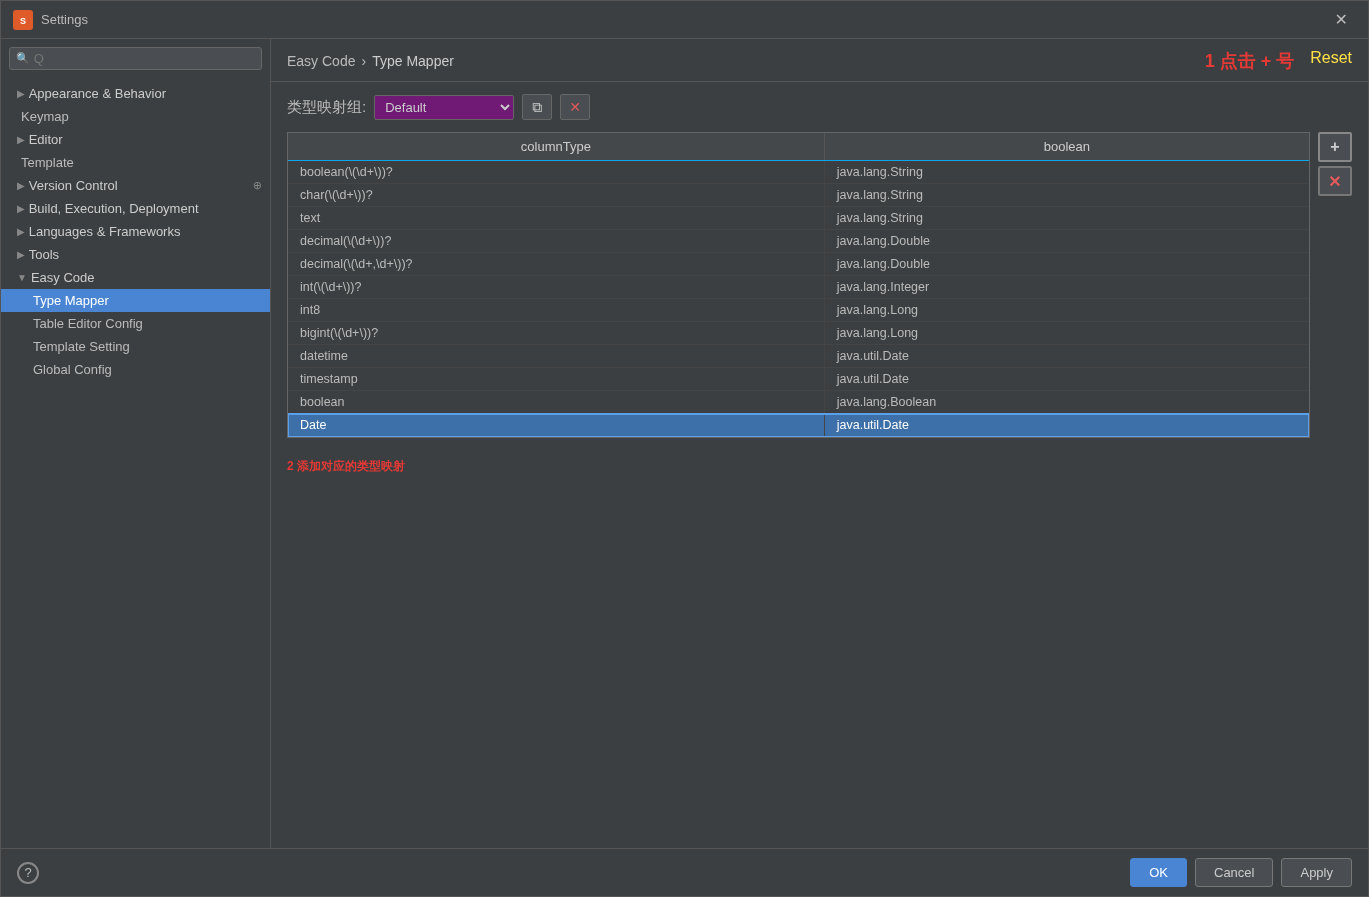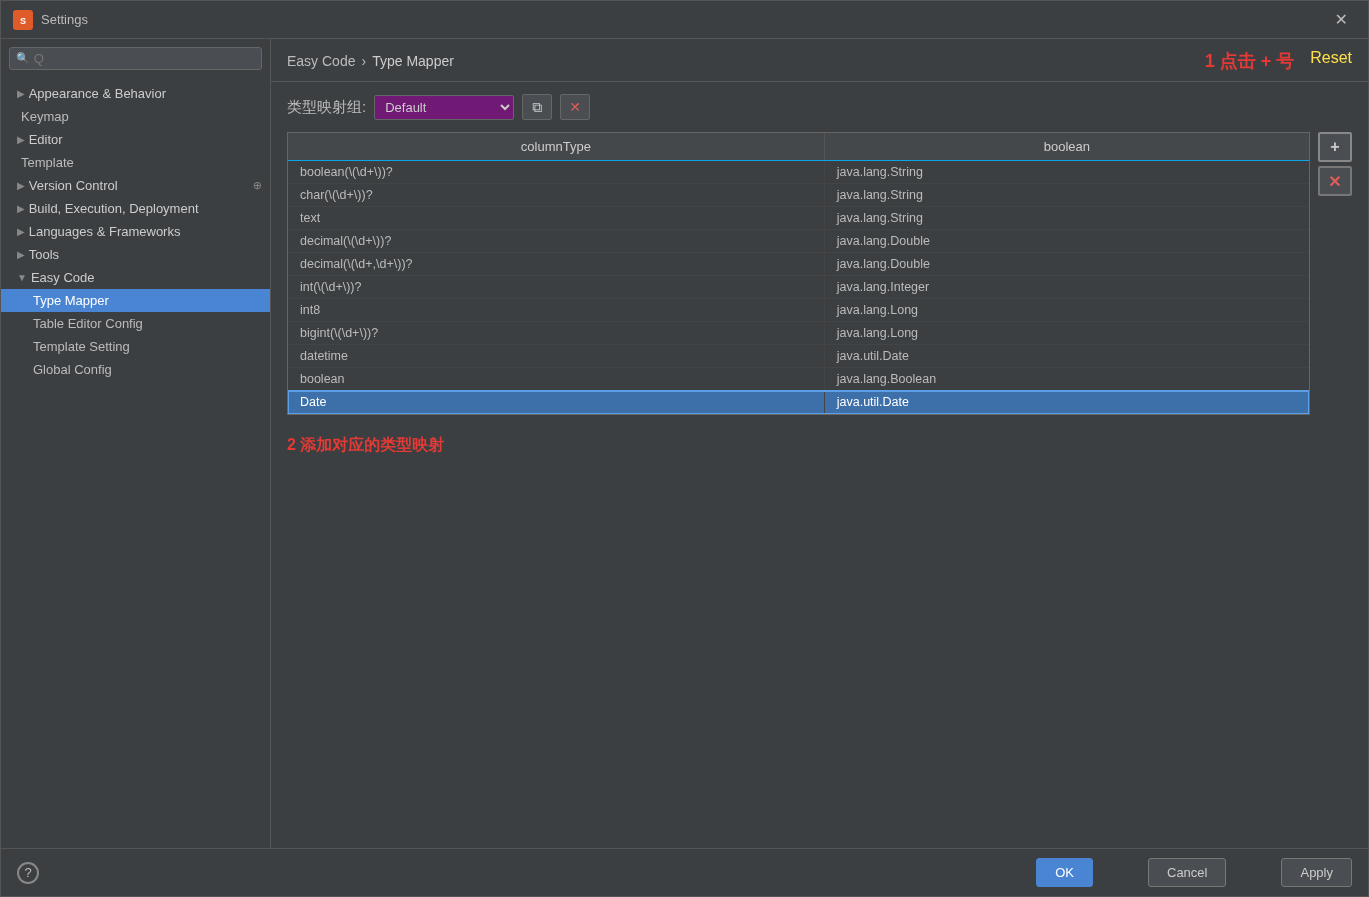--- a/index.html
+++ b/index.html
@@ -268,21 +268,20 @@
       gap: 8px;
     }
     .btn {
       padding: 6px 18px;
       border-radius: 3px;
       font-size: 13px;
       cursor: pointer;
       border: 1px solid #777;
       background: #4a4d51;
       color: #ccc;
-      margin-left: 47px;
     }
     .btn.primary {
       background: #4a85d4;
       border-color: #4a85d4;
       color: white;
     }
   </style>
 </head>
 <body>
 
@@ -443,20 +442,24 @@
                   </tr>
                   <tr>
                     <td>bigint(\(\d+\))?</td>
                     <td>java.lang.Long</td>
                   </tr>
                   <tr>
                     <td>datetime</td>
                     <td>java.util.Date</td>
                   </tr>
                   <tr>
+                    <td>timestamp</td>
+                    <td>java.util.Date</td>
+                  </tr>
+                  <tr>
                     <td>boolean</td>
                     <td>java.lang.Boolean</td>
                   </tr>
                   <tr style="outline: rgb(90, 159, 232) solid 2px; outline-offset: -1px;">
                     <td style="background: rgb(61, 111, 168); color: white;">Date</td>
                     <td style="background: rgb(61, 111, 168); color: white;">java.util.Date</td>
                   </tr>
                 </tbody>
             </table>
           </div>
@@ -464,21 +467,21 @@
             <button class="side-btn plus">
               <span>+</span>
             </button>
             <button class="side-btn red-x">
               <span>✕</span>
             </button>
           </div>
         </div>
 
         <div style="margin-top:20px;display:flex;align-items:center;gap:8px;">
-          <span style="color:#e53935;font-size:16px;font-weight:bold;">2 添加对应的类型映射</span>
+          <span style="color:#e53935;font-size:12px;font-weight:bold;">2 添加对应的类型映射</span>
         </div>
       </div>
     </div>
   </div>
 
   <div class="bottom-bar">
     <div class="help-icon">
       <span>?</span>
     </div>
     <div class="bottom-btns">

